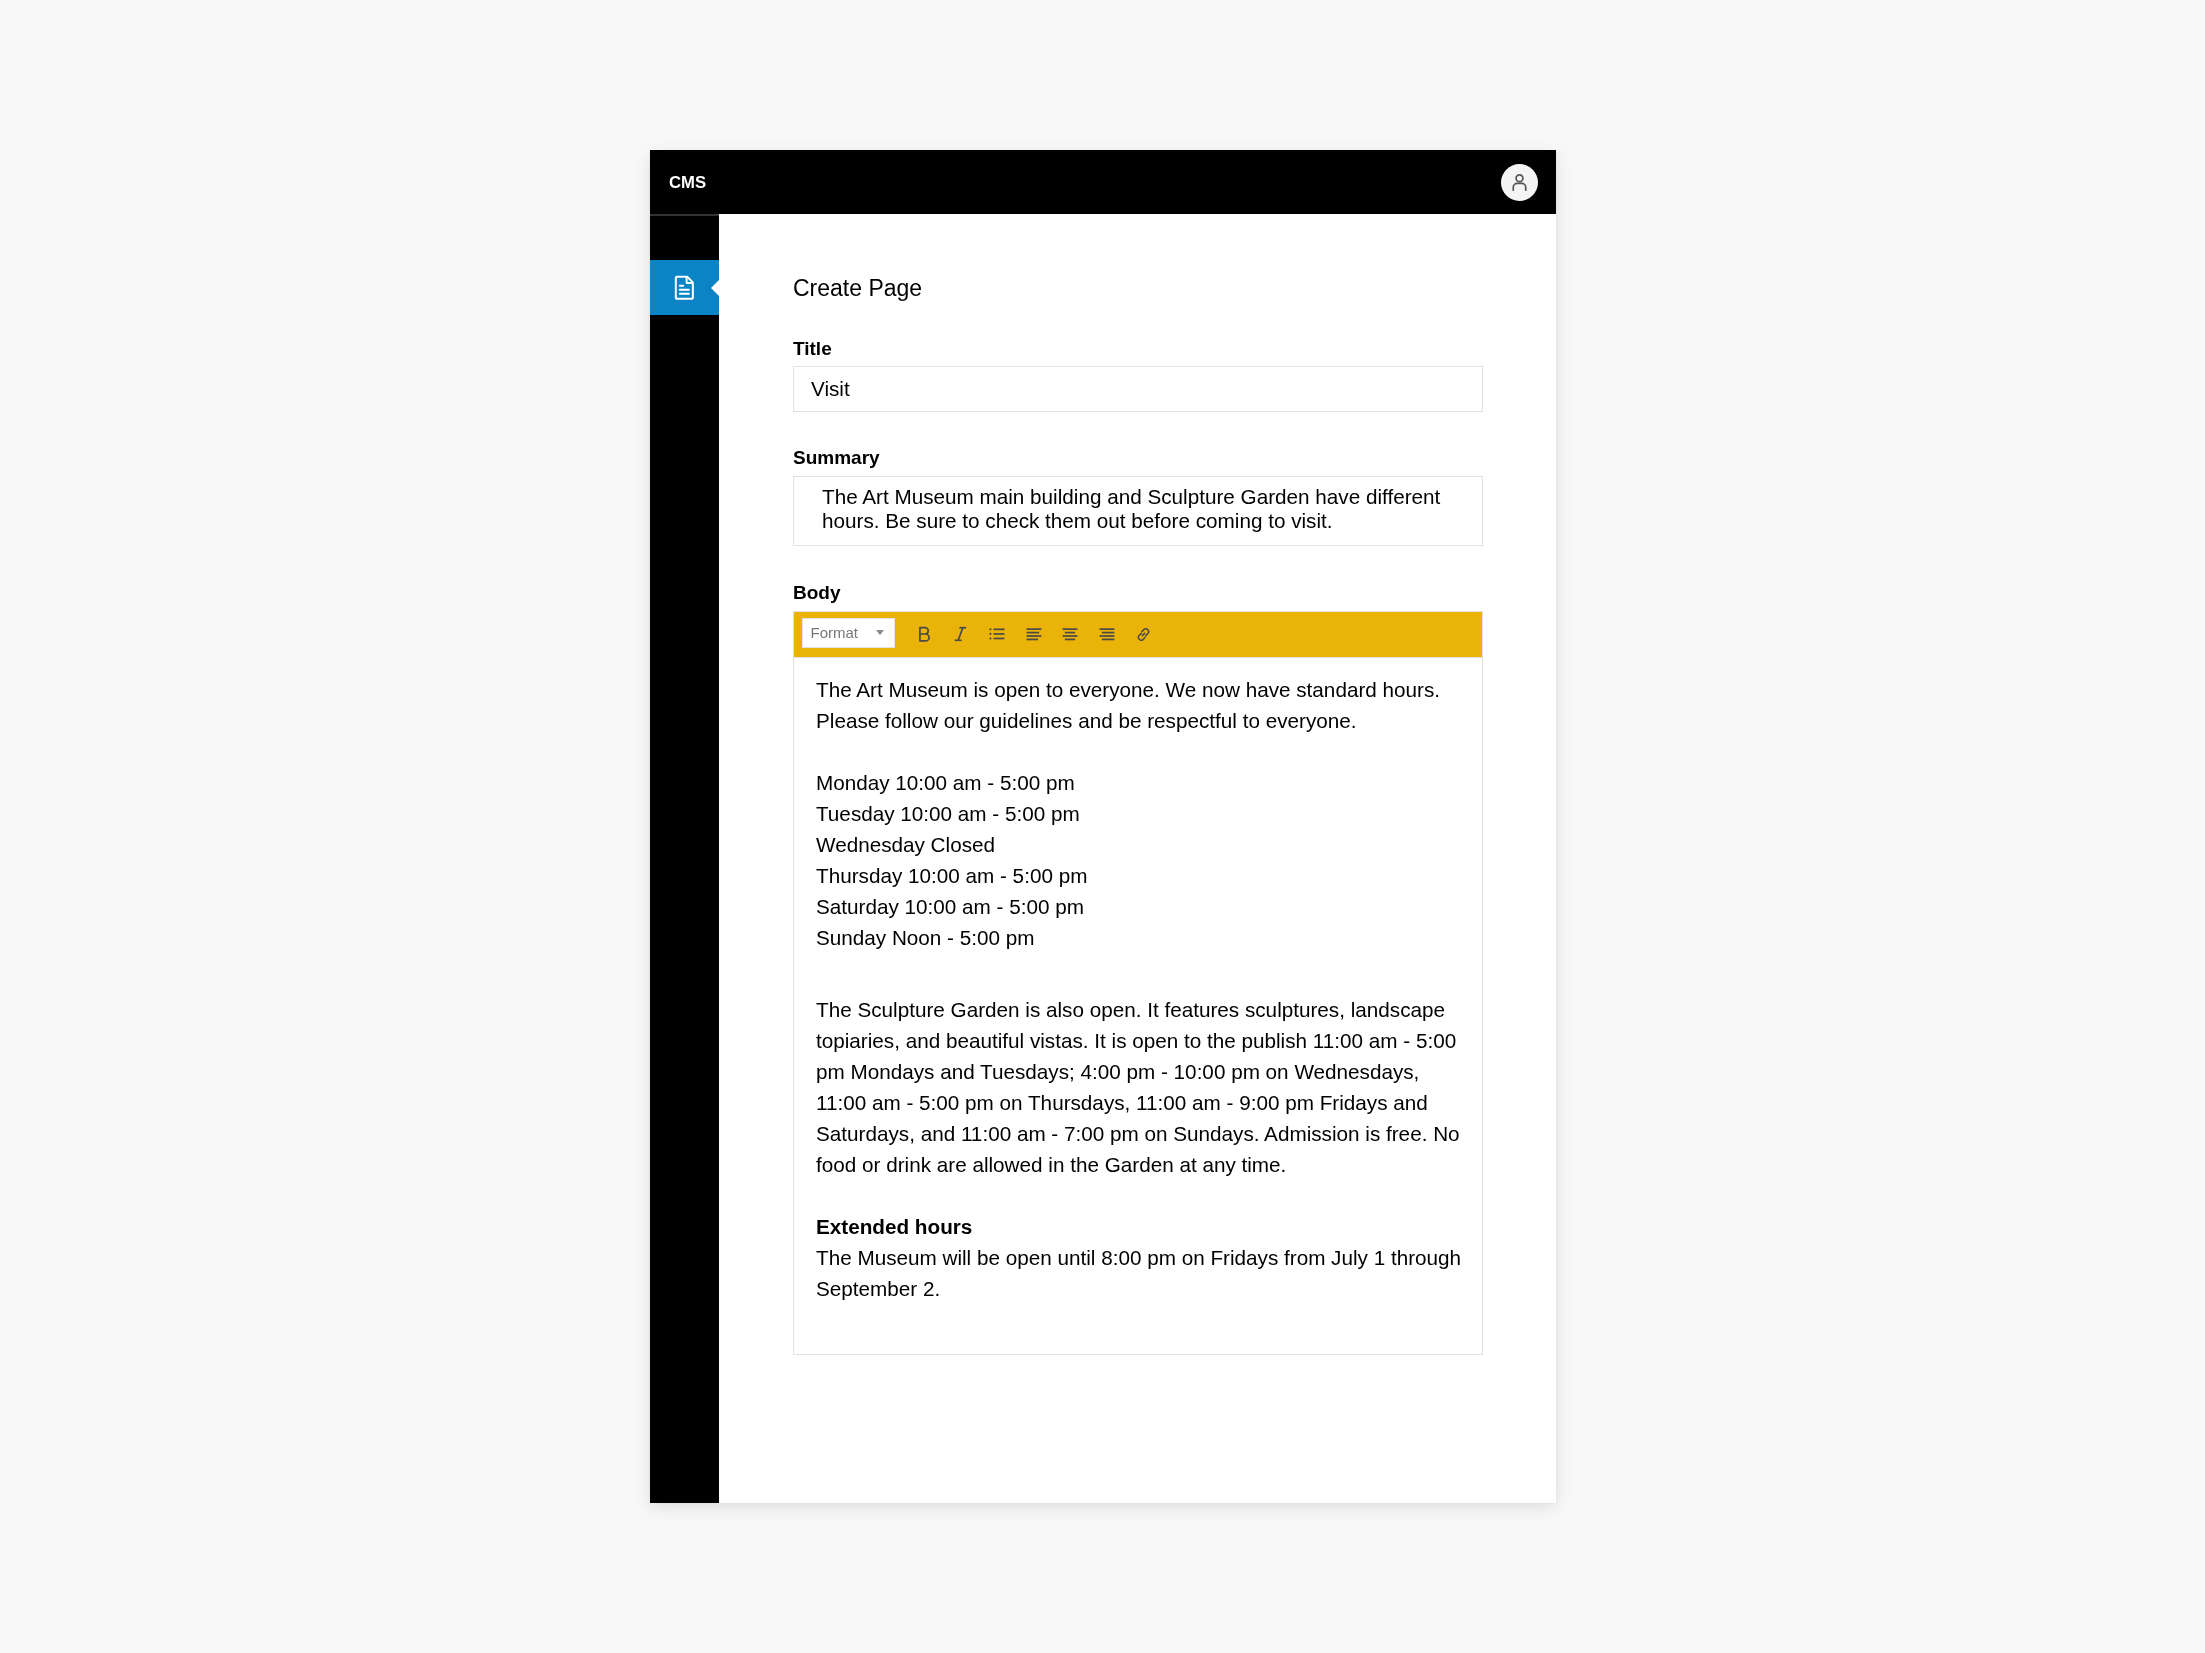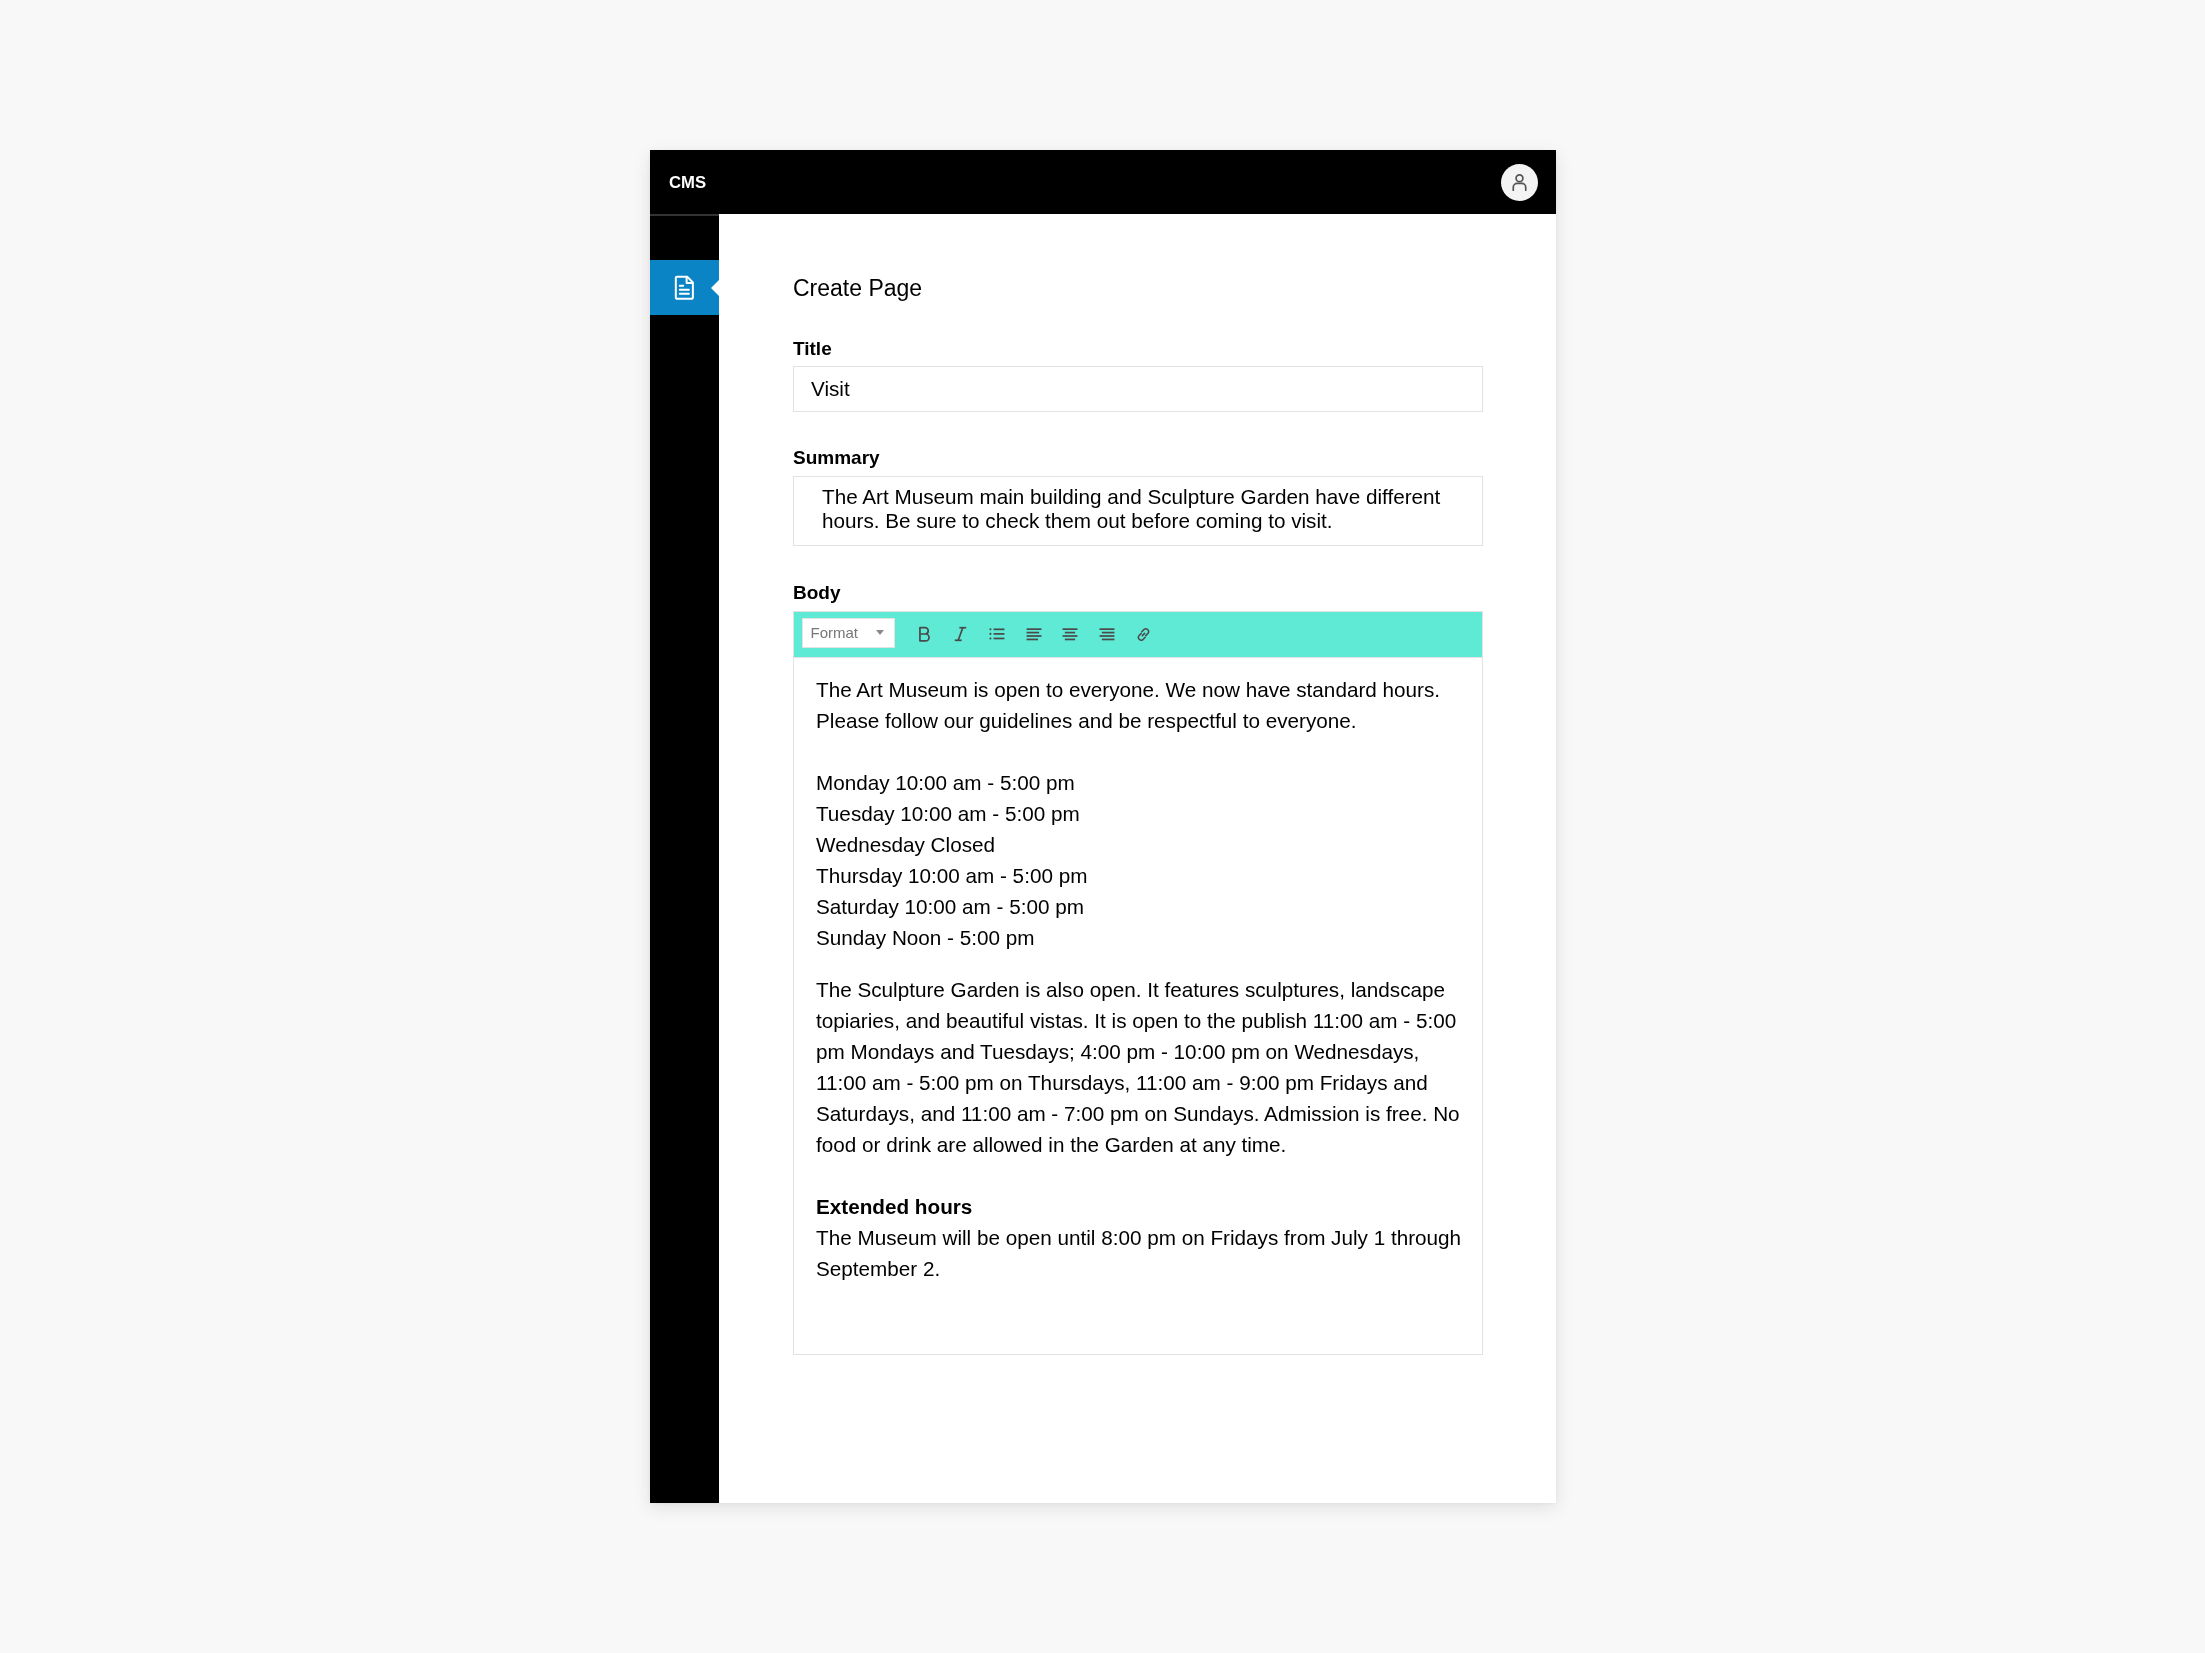--- a/index.html
+++ b/index.html
@@ -92,21 +92,21 @@
   }
   .editor {
     position: absolute; left: 74px; top: 483px;
     width: 690px; height: 744px;
     border: 1.7px solid #e2e2e2;
     box-sizing: border-box;
     background: #fff;
   }
   .toolbar {
     position: absolute; left: 0; top: 0; right: 0; height: 45px;
-    background: #5eead4;
+    background: #eab308;
     border-bottom: 1.7px solid #e2e2e2;
   }
   .format-select {
     position: absolute; left: 7.5px; top: 5.7px;
     width: 93px; height: 30px;
     background: #fff;
     border: 1.7px solid #e2e2e2;
     box-sizing: border-box;
     cursor: pointer;
   }
@@ -127,21 +127,21 @@
     display: flex; align-items: center; justify-content: center;
     cursor: pointer;
   }
   .editor-body {
     position: absolute; left: 22px; top: 47px; right: 17px;
     padding-top: 15px;
     font-size: 20.7px; line-height: 31px;
   }
   .editor-body p { margin: 0 0 31px 0; }
   .editor-body .hours p { margin: 0; }
-  .editor-body .hours { margin-bottom: 21px; }
+  .editor-body .hours { margin-bottom: 41px; }
   .editor-body h4 { margin: 0; font-size: 20.7px; line-height: 31px; font-weight: bold; }
 </style>
 </head>
 <body>
 
 <div class="frame">
 
   <div class="header">
     <div class="brand">CMS</div>
     <div class="avatar">

